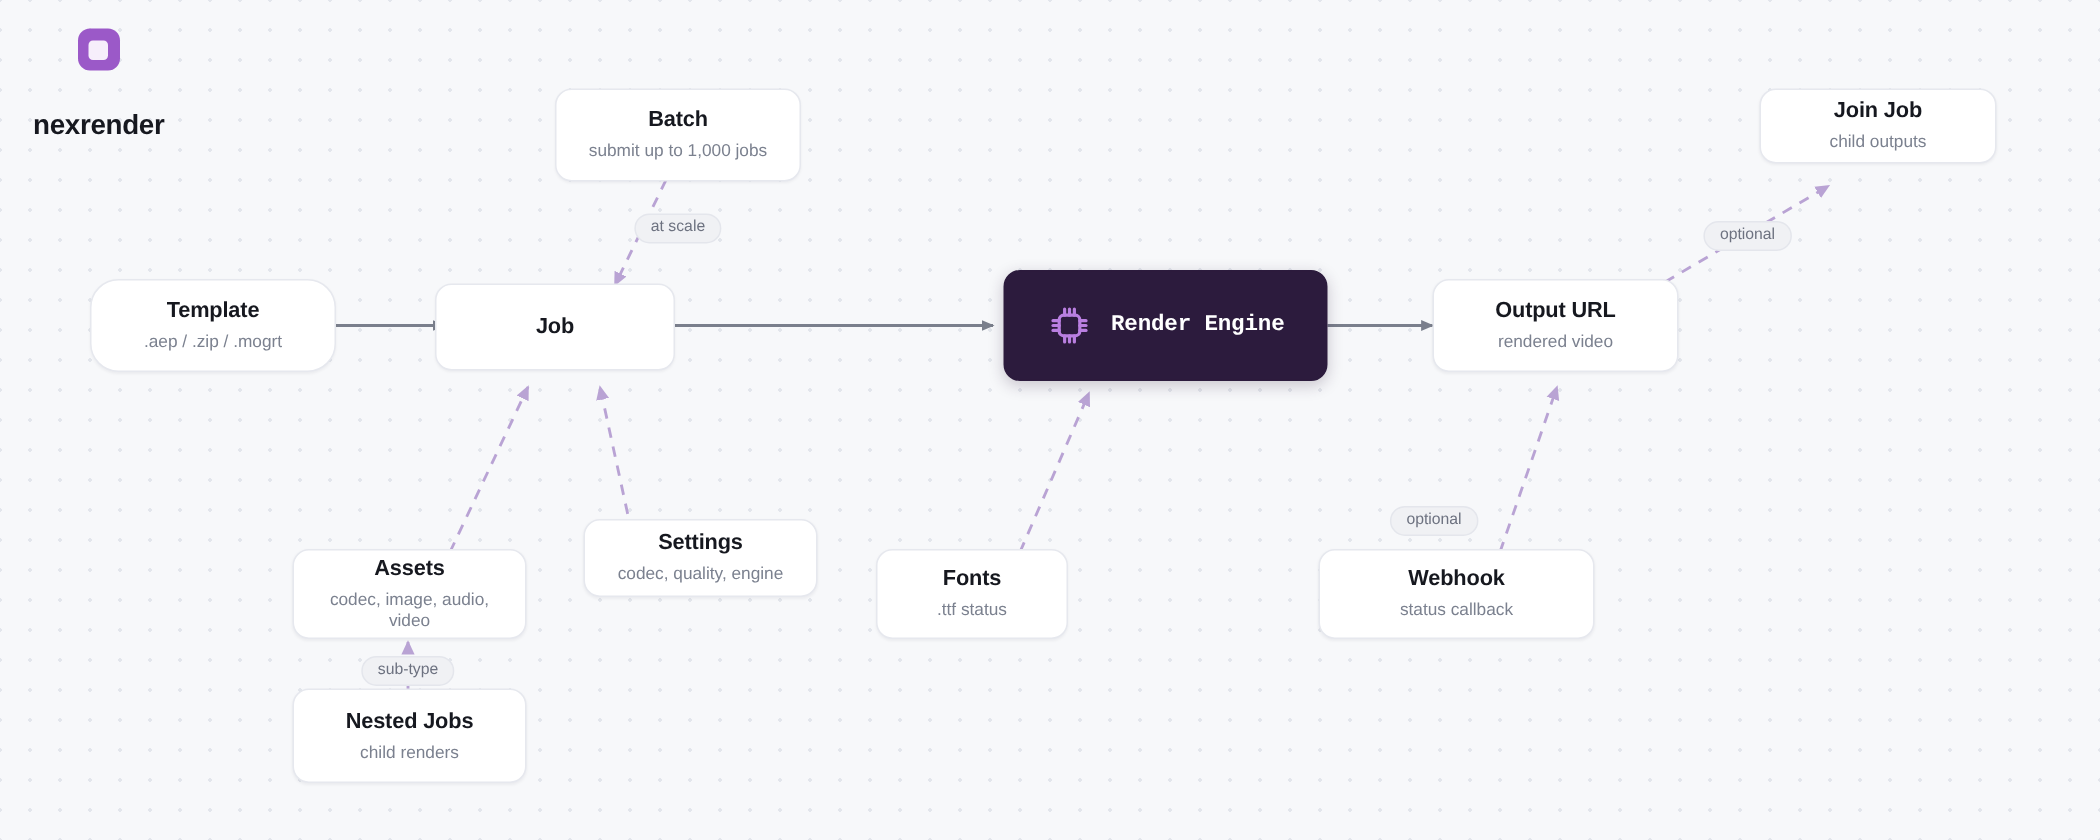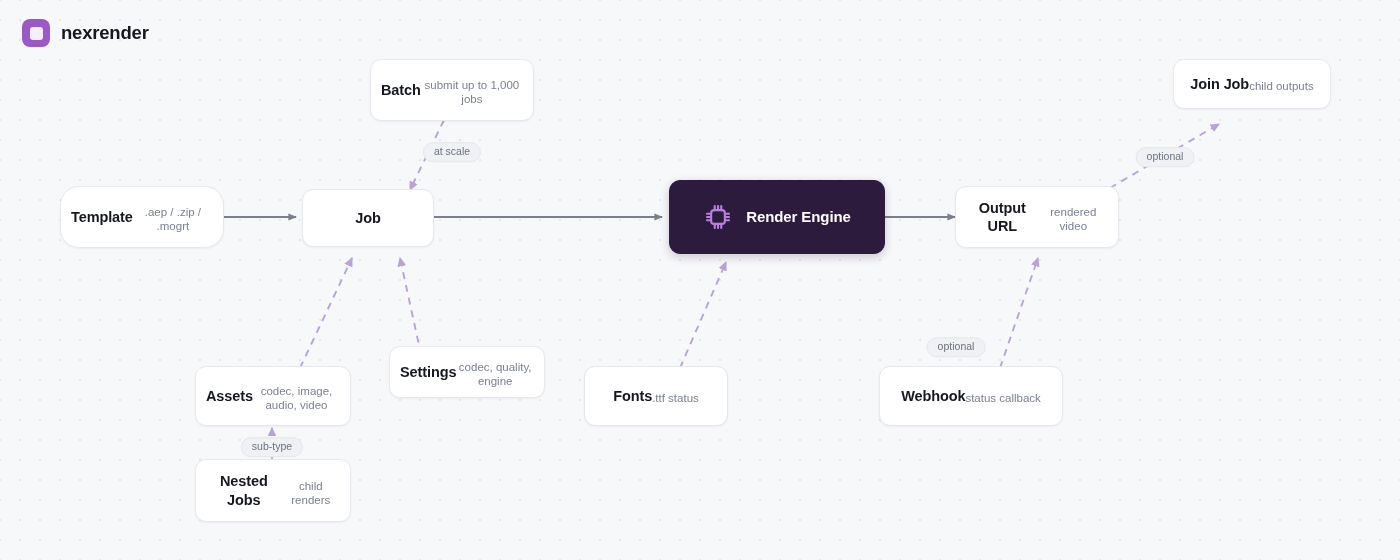--- a/index.html
+++ b/index.html
@@ -27,22 +27,23 @@
     height: 560px;
   }
 
   
   .brand {
     position: absolute;
     left: 22px;
     top: 19px;
     display: flex;
     align-items: center;
-    gap: 11px;
+    gap: 25px;
     z-index: 5;
+    flex-direction: column;
   }
   .brand-mark {
     width: 28px;
     height: 28px;
     border-radius: 8px;
     background: #9b59c8;
     display: flex;
     align-items: center;
     justify-content: center;
   }
@@ -70,21 +71,21 @@
 
   
   .node {
     position: absolute;
     z-index: 2;
     background: #ffffff;
     border: 1px solid #e6e8ee;
     border-radius: 11px;
     box-shadow: 0 1px 2px rgba(20, 24, 40, 0.05);
     display: flex;
-    flex-direction: row;
+    flex-direction: column;
     align-items: center;
     justify-content: center;
     text-align: center;
     padding: 6px 10px;
   }
   .node .title {
     font-size: 14.5px;
     font-weight: bold;
     color: #16181f;
     letter-spacing: -0.1px;
@@ -99,20 +100,21 @@
   .node.no-sub .title { margin: 0; }
 
   
   .node.engine {
     background: #2c1b3d;
     border: 1px solid #2c1b3d;
     flex-direction: row;
     gap: 13px;
     justify-content: center;
     box-shadow: 0 3px 10px rgba(44, 27, 61, 0.22);
+    font-family: Liberation Mono, monospace;
   }
   .node.engine .title {
     color: #ffffff;
     font-size: 15px;
   }
   .cpu-icon { width: 30px; height: 30px; display: block; flex: none; }
 
   
   .edge-label {
     position: absolute;
@@ -170,21 +172,21 @@
   <div class="node" style="left:60px; top:186px; width:164px; height:62px;border-radius:19px;">
     <div class="title">Template</div>
     <div class="sub">.aep / .zip / .mogrt</div>
   </div>
 
   <div class="node" style="left:370px; top:59px; width:164px; height:62px;">
     <div class="title">Batch</div>
     <div class="sub">submit up to 1,000 jobs</div>
   </div>
 
-  <div class="node no-sub" style="left:302px; top:189px; width:132px; height:58px;">
+  <div class="node no-sub" style="left:290px; top:189px; width:160px; height:58px;">
     <div class="title">Job</div>
   </div>
 
   <div class="node engine" style="left:669px; top:180px; width:216px; height:74px;">
     <span class="cpu-icon">
       <svg viewBox="0 0 24 24" width="30" height="30" fill="none" stroke="#b97fe0" stroke-width="1.7" stroke-linecap="round" stroke-linejoin="round">
         <rect x="6.5" y="6.5" width="11" height="11" rx="2.4"></rect>
         <line x1="9.4" y1="3.2" x2="9.4" y2="6.5"></line>
         <line x1="12" y1="3.2" x2="12" y2="6.5"></line>
         <line x1="14.6" y1="3.2" x2="14.6" y2="6.5"></line>
@@ -215,21 +217,21 @@
   <div class="node" style="left:195px; top:366px; width:156px; height:60px;">
     <div class="title">Assets</div>
     <div class="sub">codec, image, audio, video</div>
   </div>
 
   <div class="node" style="left:389px; top:346px; width:156px; height:52px;">
     <div class="title">Settings</div>
     <div class="sub">codec, quality, engine</div>
   </div>
 
-  <div class="node" style="left:584px; top:366px; width:144px; height:60px;">
+  <div class="node" style="left:584px; top:366px; width:128px; height:60px;">
     <div class="title">Fonts</div>
     <div class="sub">.ttf status</div>
   </div>
 
   <div class="node" style="left:879px; top:366px; width:184px; height:60px;">
     <div class="title">Webhook</div>
     <div class="sub">status callback</div>
   </div>
 
   <div class="node" style="left:195px; top:459px; width:156px; height:63px;">

